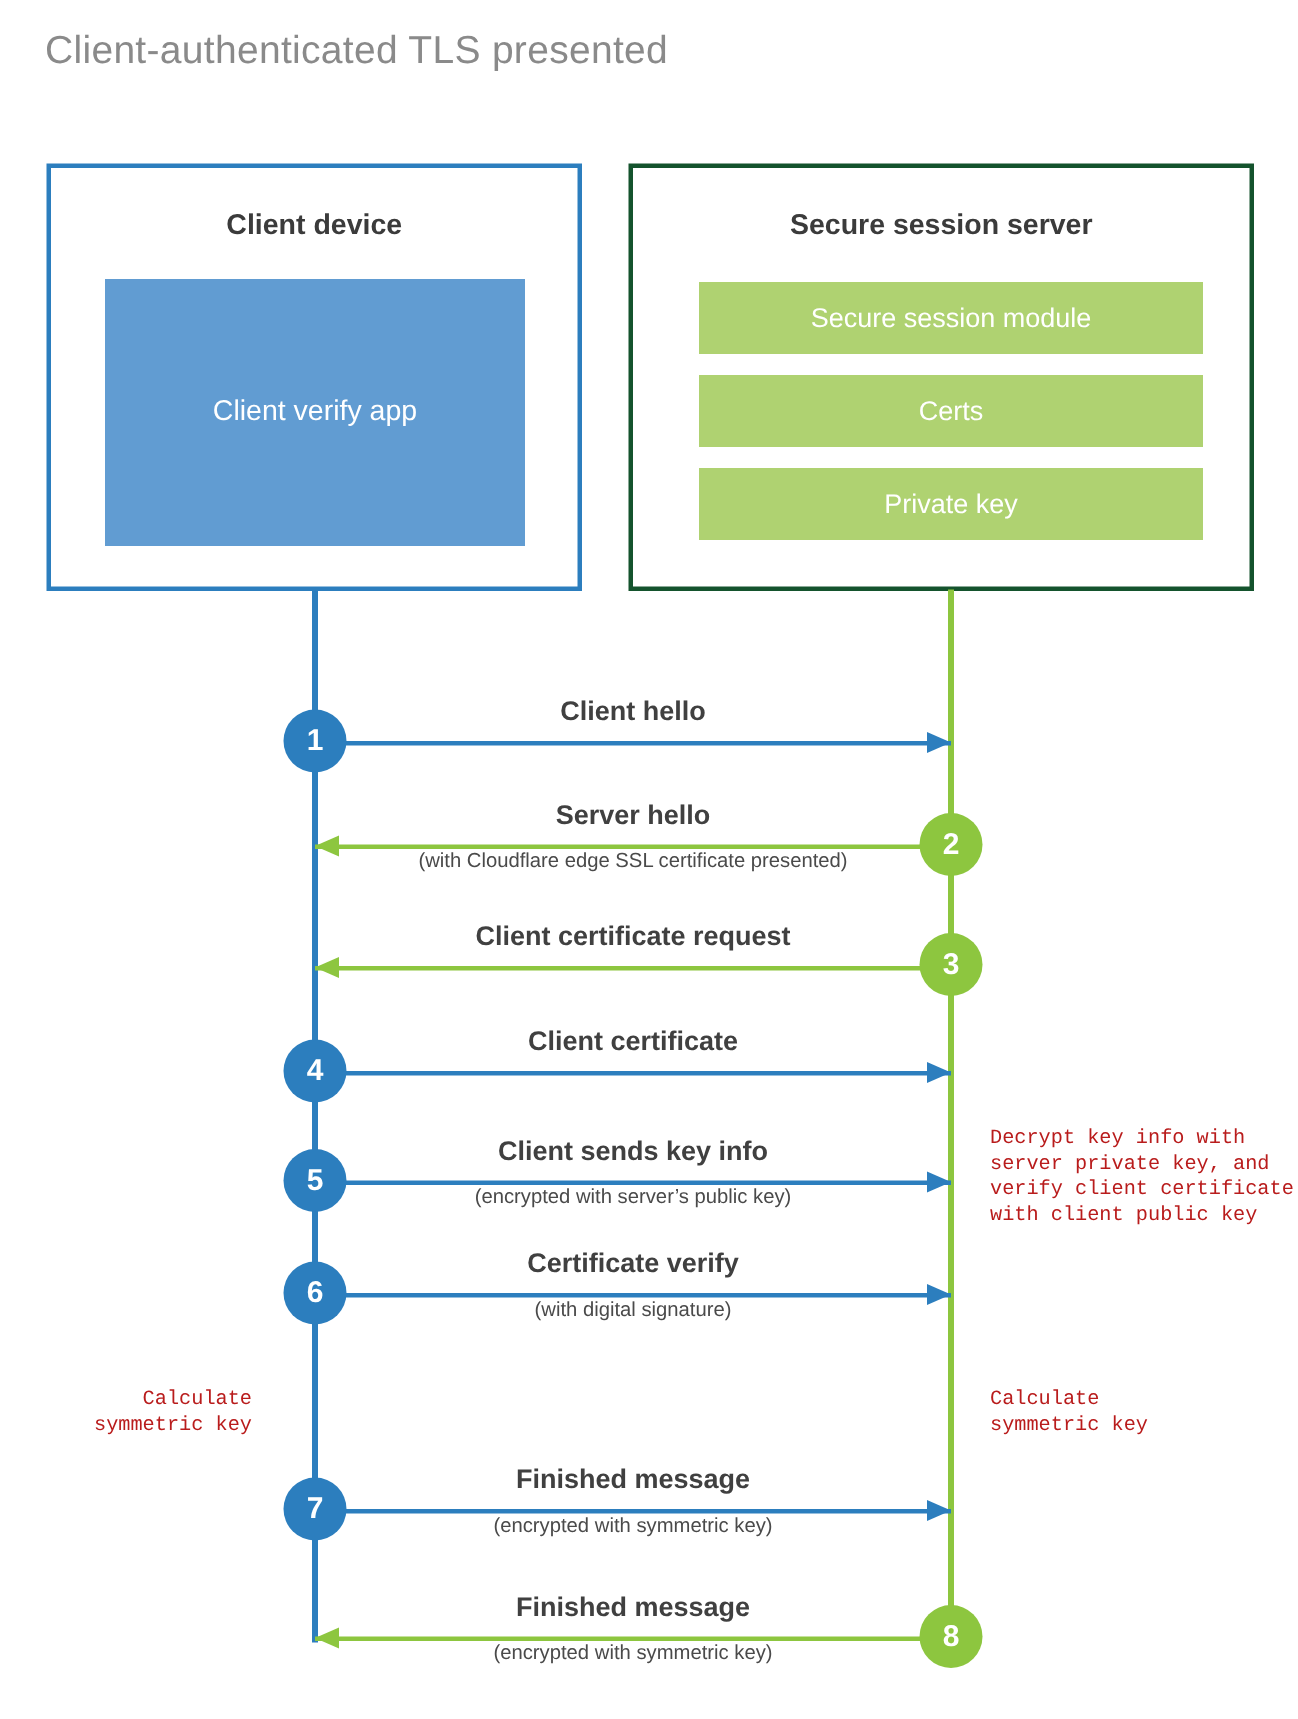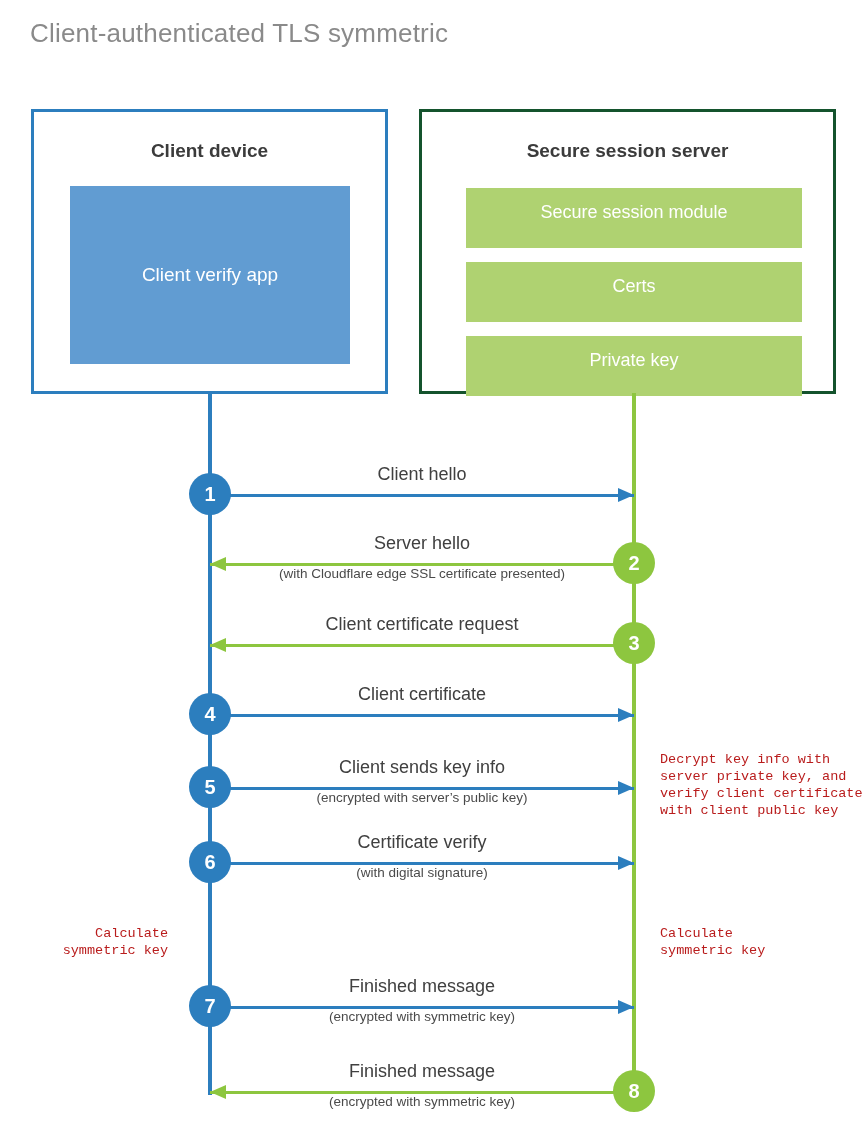--- a/index.html
+++ b/index.html
@@ -81,21 +81,21 @@
   .server-rows {
     position: absolute;
     left: 44px;
     top: 76px;
     width: 336px;
   }
   .server-row {
     background: #AFD271;
     color: #ffffff;
     font-size: 18px;
-    height: 60px;
+    height: 48px;
     line-height: 48px;
     text-align: center;
     margin-bottom: 14px;
   }
 
   
   .lifeline {
     position: absolute;
     width: 4px;
   }
@@ -148,20 +148,21 @@
 
   .msg .msg-label {
     position: absolute;
     left: 210px;
     width: 424px;
     text-align: center;
     font-size: 18px;
     color: #404040;
     top: -30px;
     white-space: nowrap;
+    font-weight: bold;
   }
   .msg .msg-sub {
     position: absolute;
     left: 190px;
     width: 464px;
     text-align: center;
     font-size: 13.5px;
     color: #4a4a4a;
     top: 3px;
     white-space: nowrap;
@@ -198,21 +199,21 @@
     text-align: right;
   }
   .annotation.right {
     left: 660px;
     text-align: left;
   }
 </style>
 </head>
 <body>
 
-<div class="page-title">Client-authenticated TLS symmetric</div>
+<div class="page-title">Client-authenticated TLS presented</div>
 
 <div class="party-box client">
   <div class="party-title">Client device</div>
   <div class="client-app">Client verify app</div>
 </div>
 
 <div class="party-box server">
   <div class="party-title">Secure session server</div>
   <div class="server-rows">
     <div class="server-row">Secure session module</div>

